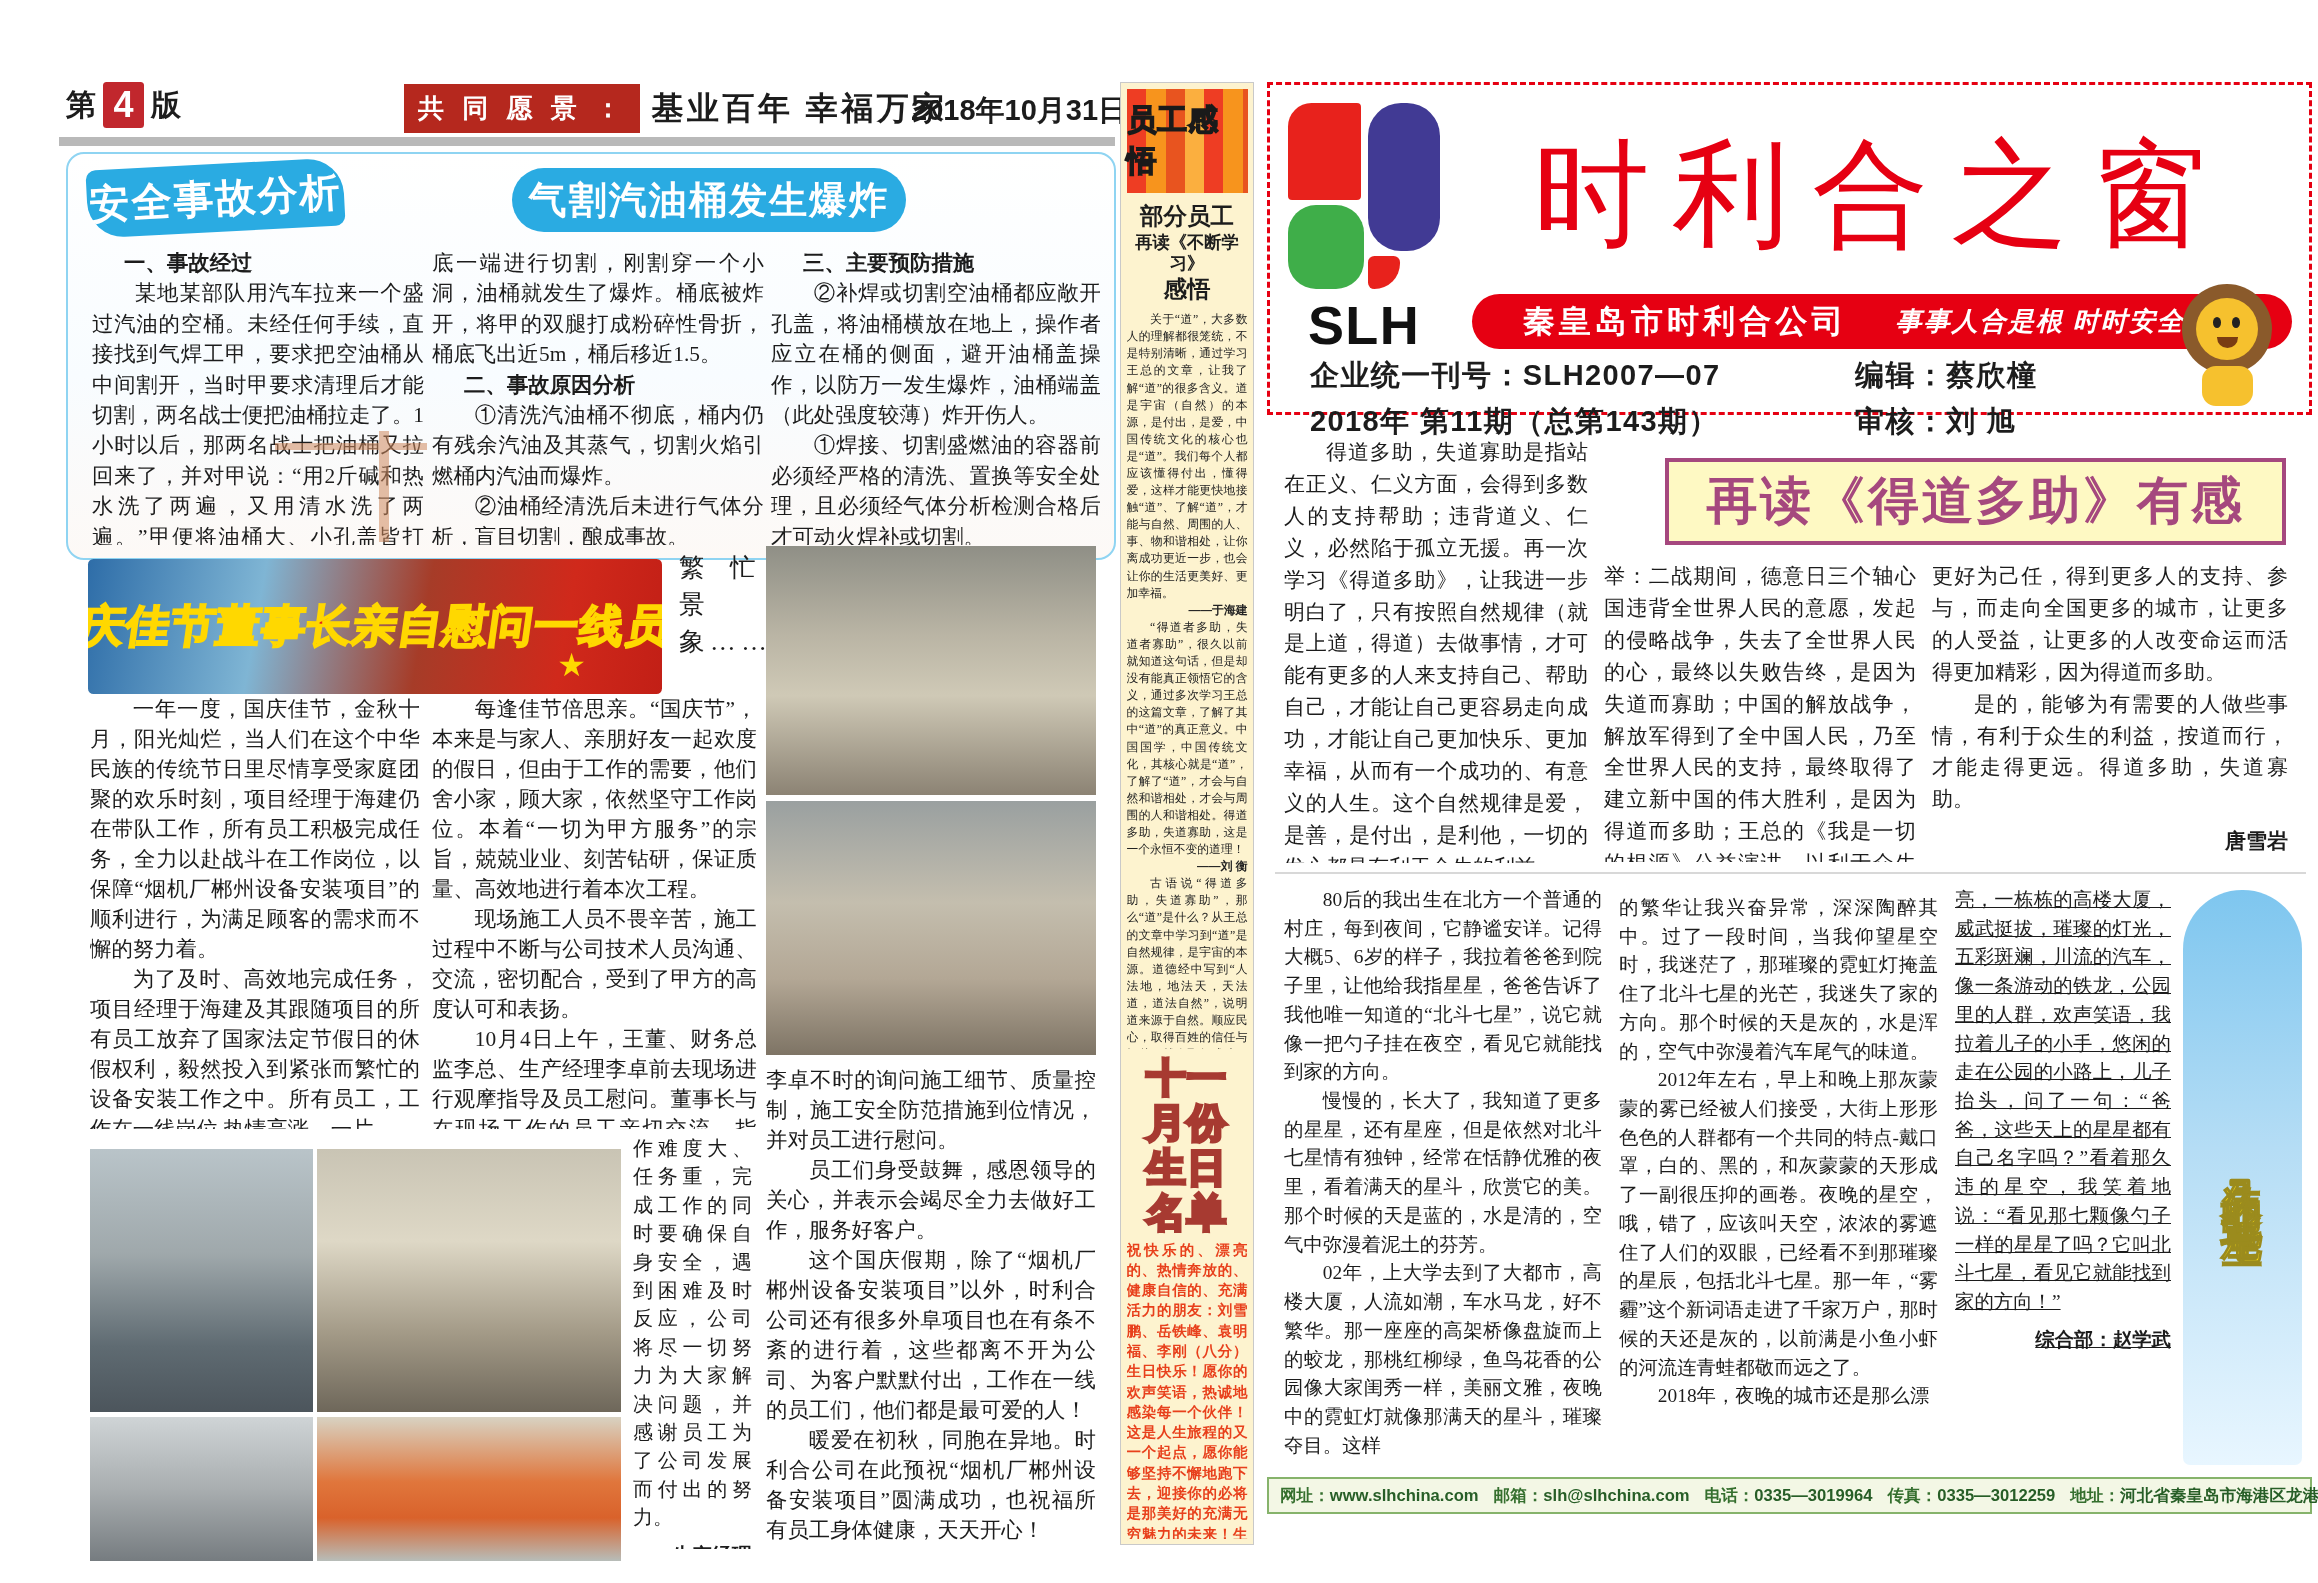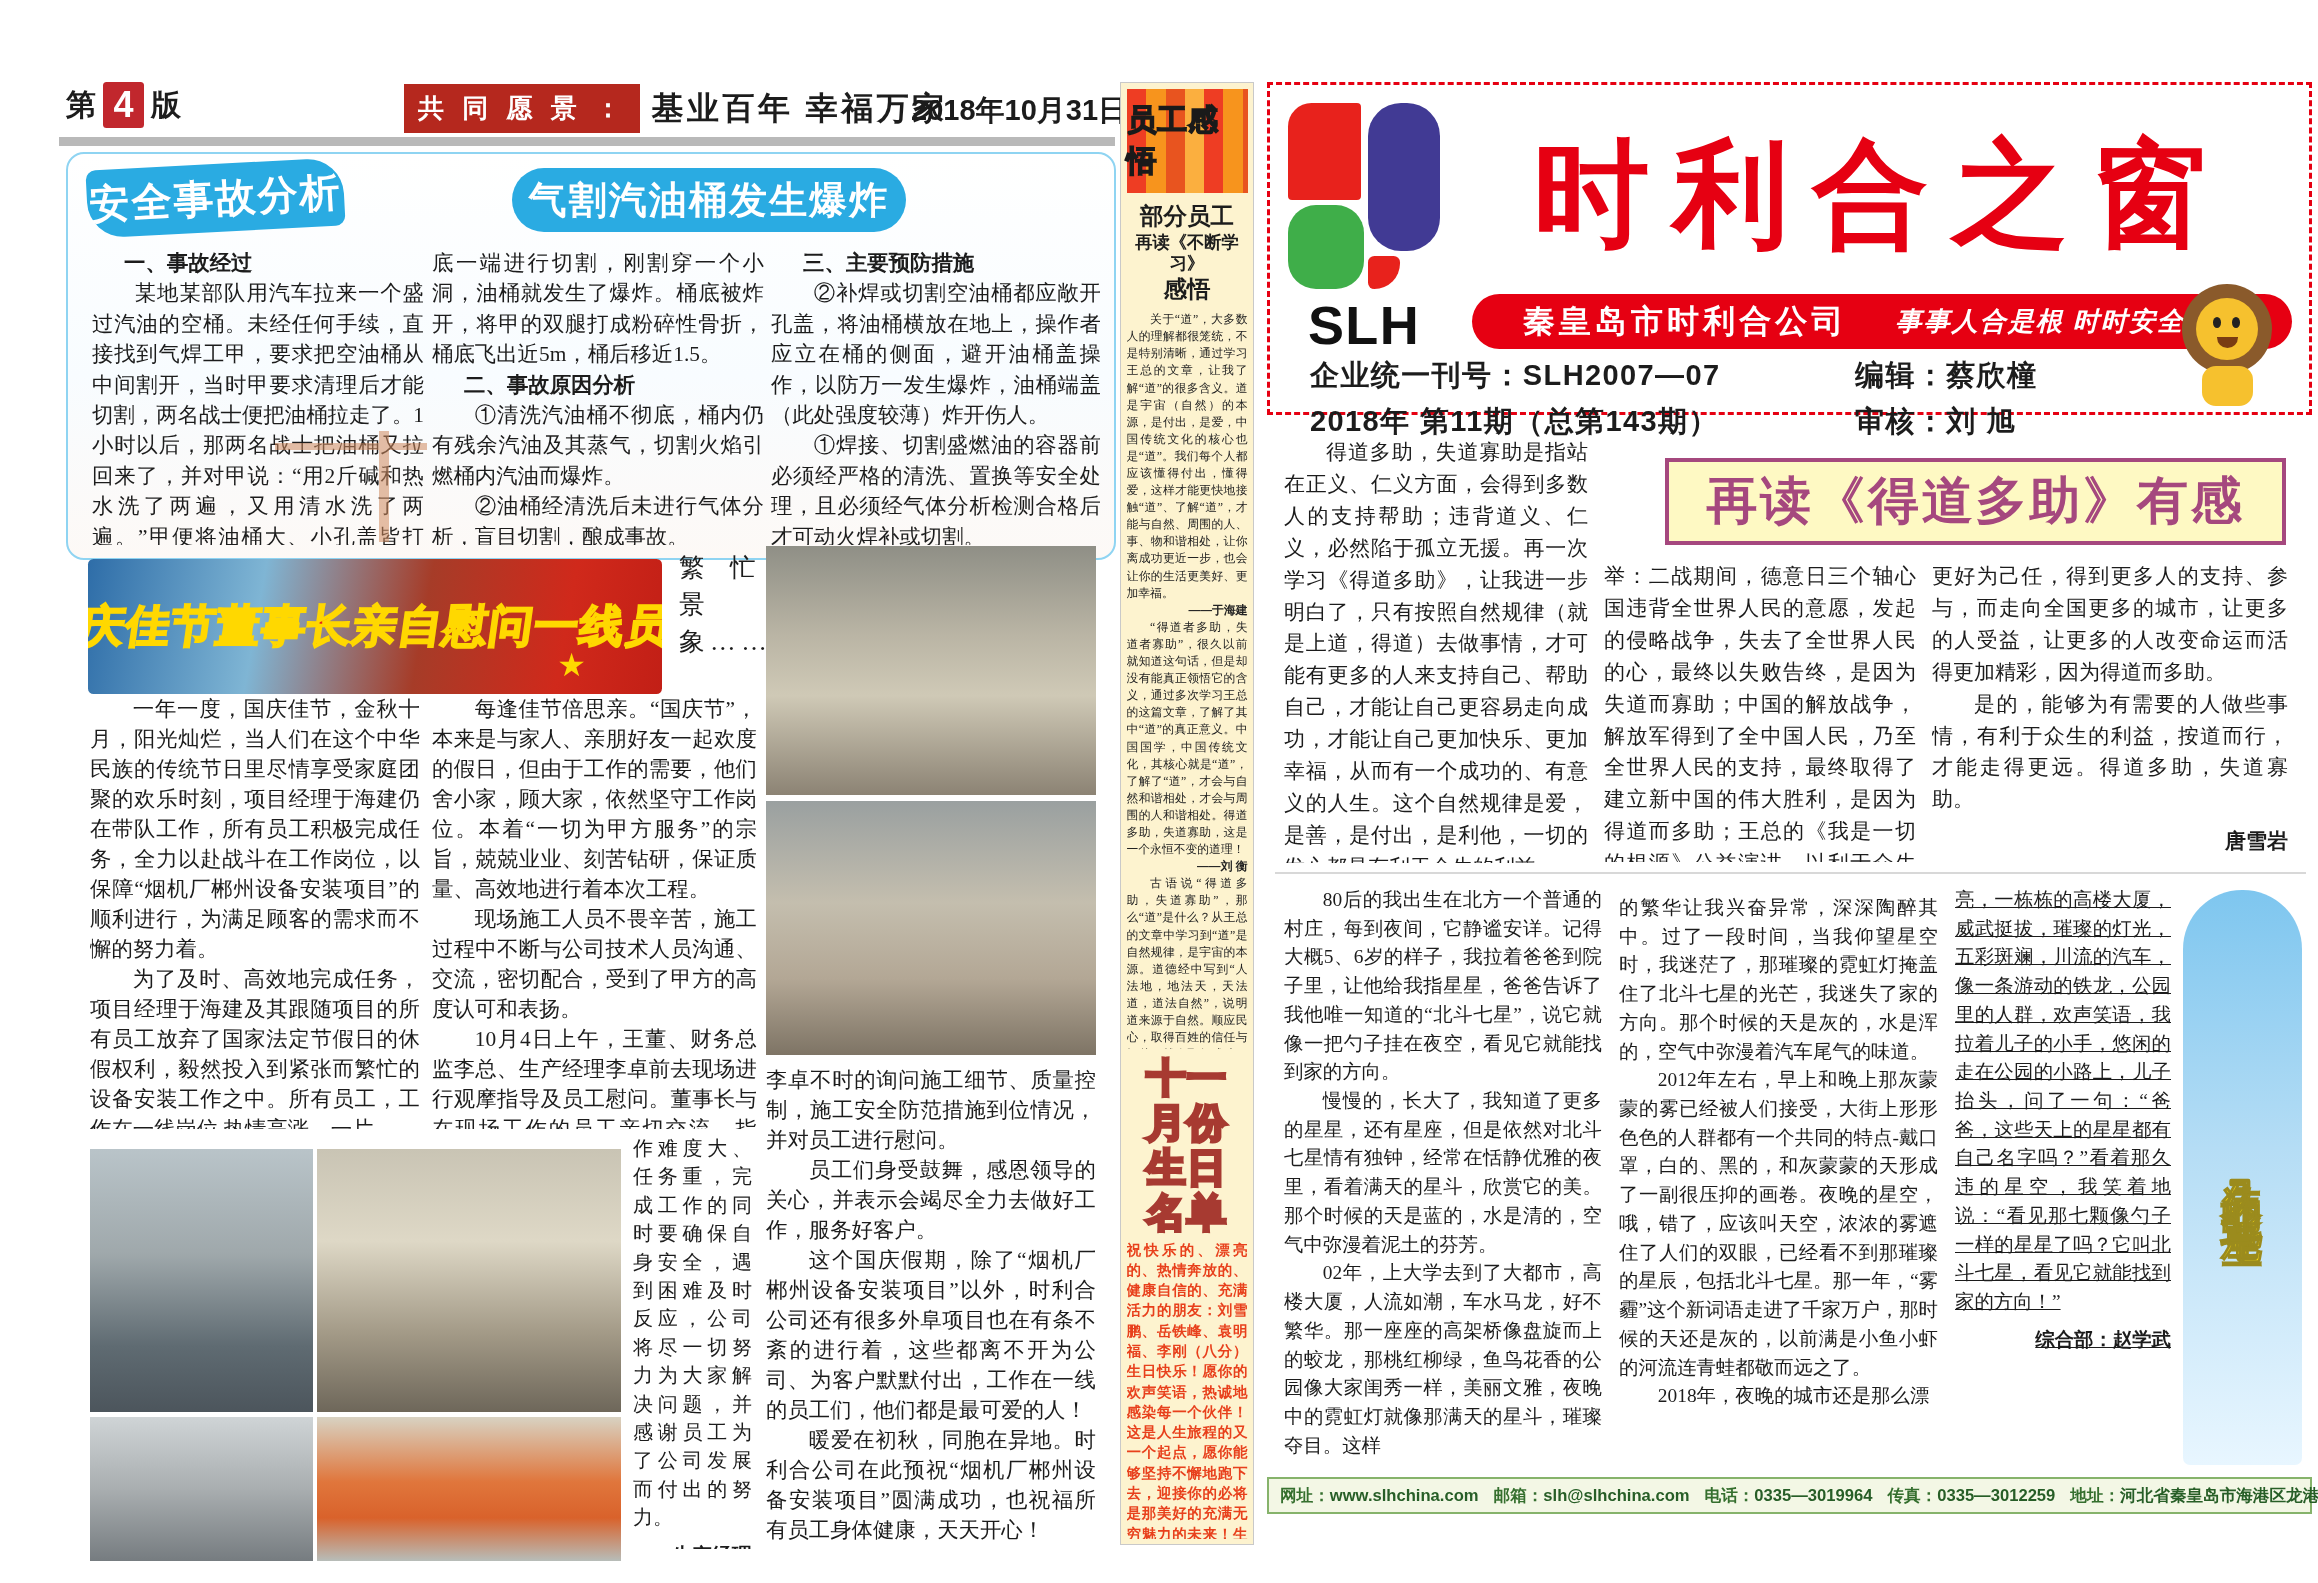--- a/index.html
+++ b/index.html
@@ -79,21 +79,21 @@
   .masthead{left:1267px;top:82px;width:1045px;height:333px;border:3.5px dashed #e60012;box-sizing:border-box;background:#fff;}
   .logo{position:absolute;left:18px;top:18px;width:163px;height:243px;}
   .lg{position:absolute;border-radius:18px;}
   .lg-red{left:0;top:0;width:73px;height:97px;background:#e8221c;border-radius:23.5px 4.1px 4.1px 4.1px;}
   .lg-purple{left:80px;top:0;width:72px;height:148px;background:#413a94;border-radius:33px;}
   .lg-green{left:0;top:102px;width:76px;height:84px;background:#3fae49;border-radius:28px;}
   .lg-red2{left:80px;top:153px;width:32px;height:33px;background:#e8221c;border-radius:7px 7px 28px 7px;}
   .logo-text{position:absolute;left:0;top:191px;width:152px;text-align:center;
     font-family:"Liberation Sans",sans-serif;font-size:54px;font-weight:900;color:#111;letter-spacing:1.4px;}
   .mh-title{position:absolute;left:202px;top:12.4px;width:820px;height:196px;display:flex;align-items:center;justify-content:center;
-    font-family:"Liberation Sans",sans-serif;font-size:116px;font-weight:700;color:#e60012;letter-spacing:23.5px;white-space:nowrap;}
+    font-family:"Liberation Sans",sans-serif;font-size:116px;font-weight:400;color:#e60012;letter-spacing:23.5px;white-space:nowrap;}
   .mh-banner{position:absolute;left:202px;top:209px;width:820px;height:55px;background:#e60012;border-radius:29px;
     color:#fff;display:flex;align-items:center;justify-content:center;gap:48px;white-space:nowrap;}
   .mh-banner .co{font-size:32px;font-weight:bold;letter-spacing:4.1px;font-family:"Liberation Sans",sans-serif;}
   .mh-banner .sl{font-size:26px;font-style:italic;font-weight:bold;letter-spacing:2.1px;}
   .mh-line{position:absolute;font-size:29px;font-weight:bold;letter-spacing:1.4px;font-family:"Liberation Sans",sans-serif;}
   .lion{position:absolute;left:893px;top:199px;width:129px;height:126px;}
   .lion .mane{position:absolute;left:19.4px;top:0;width:90px;height:90px;border-radius:50%;background:#8a5a2b;}
   .lion .face{position:absolute;left:33px;top:14px;width:62px;height:62px;border-radius:50%;background:#f6c12e;}
   .lion .eye{position:absolute;top:33px;width:8.3px;height:11px;border-radius:50%;background:#222;}
   .lion .e1{left:50px;} .lion .e2{left:69px;}

